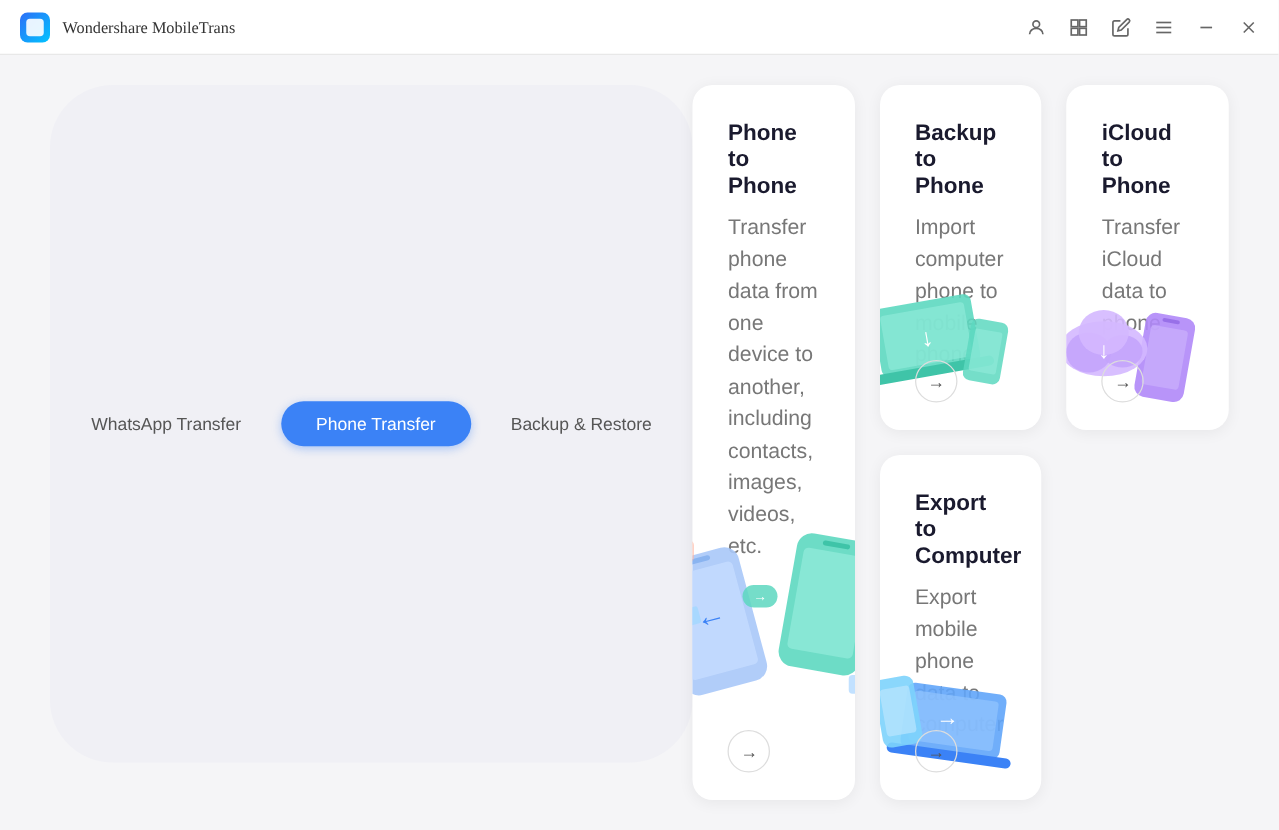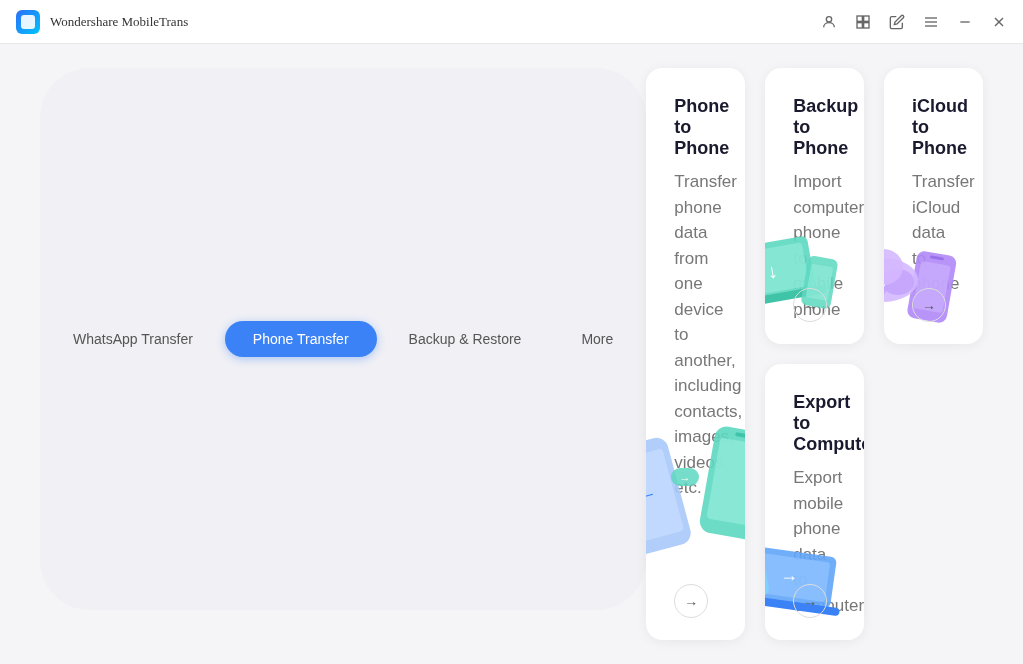--- a/index.html
+++ b/index.html
@@ -211,21 +211,20 @@
     </span>
   </div>
 </div>
 
 <div class="main-content">
 
   <nav class="nav-tabs">
     <div class="nav-tab">WhatsApp Transfer</div>
     <div class="nav-tab active">Phone Transfer</div>
     <div class="nav-tab">Backup &amp; Restore</div>
-    <div class="nav-tab">More</div>
   </nav>
 
   <div class="cards-grid">
 
     <div class="card card-large">
       <div class="card-title">Phone to Phone</div>
       <div class="card-desc">Transfer phone data from one device to another, including contacts, images, videos, etc.</div>
 
       <div style="position:absolute; bottom:60px; left:50%; transform:translateX(-50%); width:220px; height:200px;">
         <svg width="220" height="200" viewBox="0 0 220 200">

